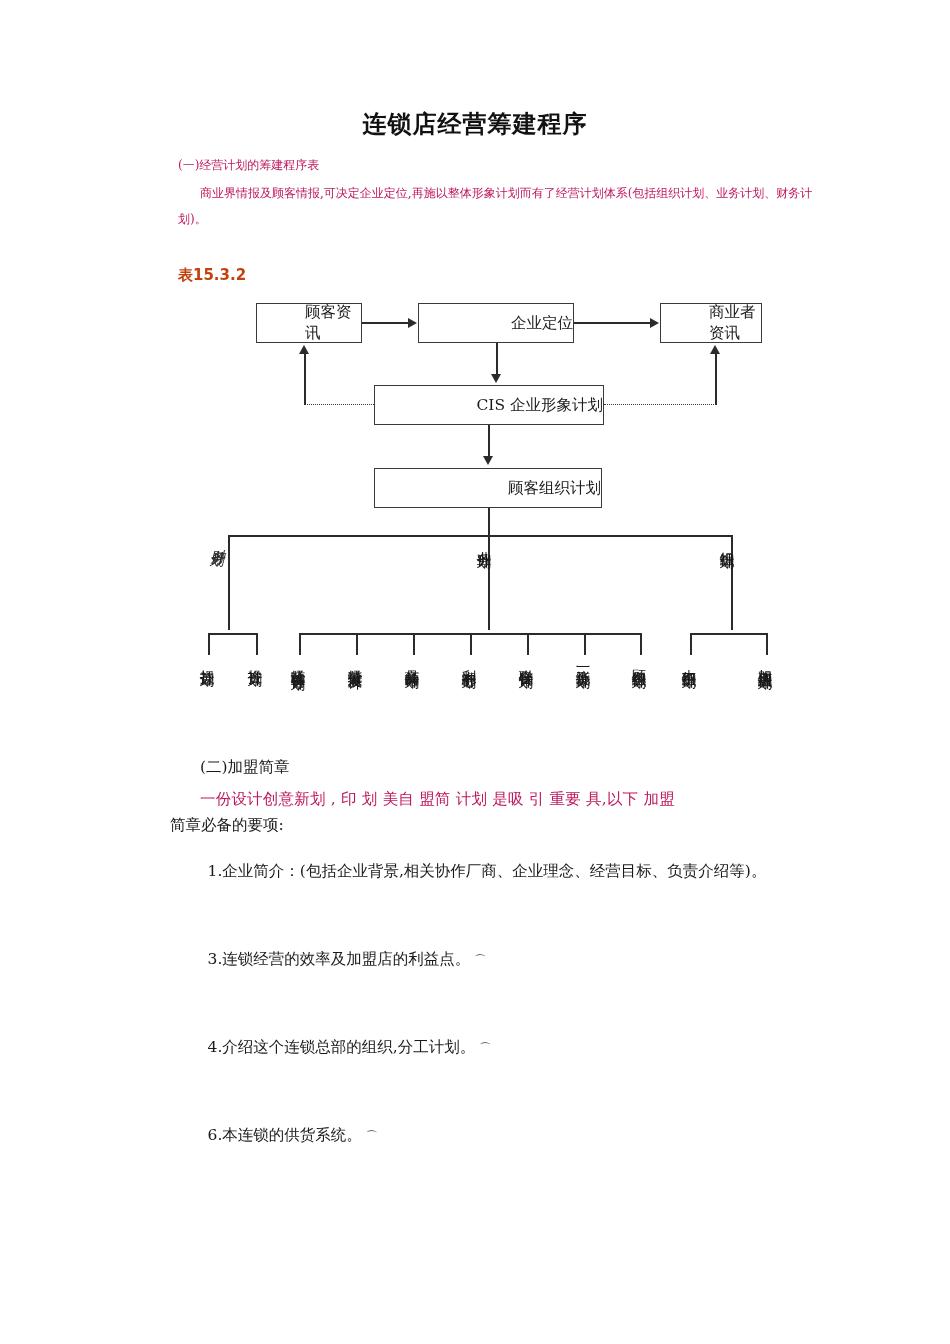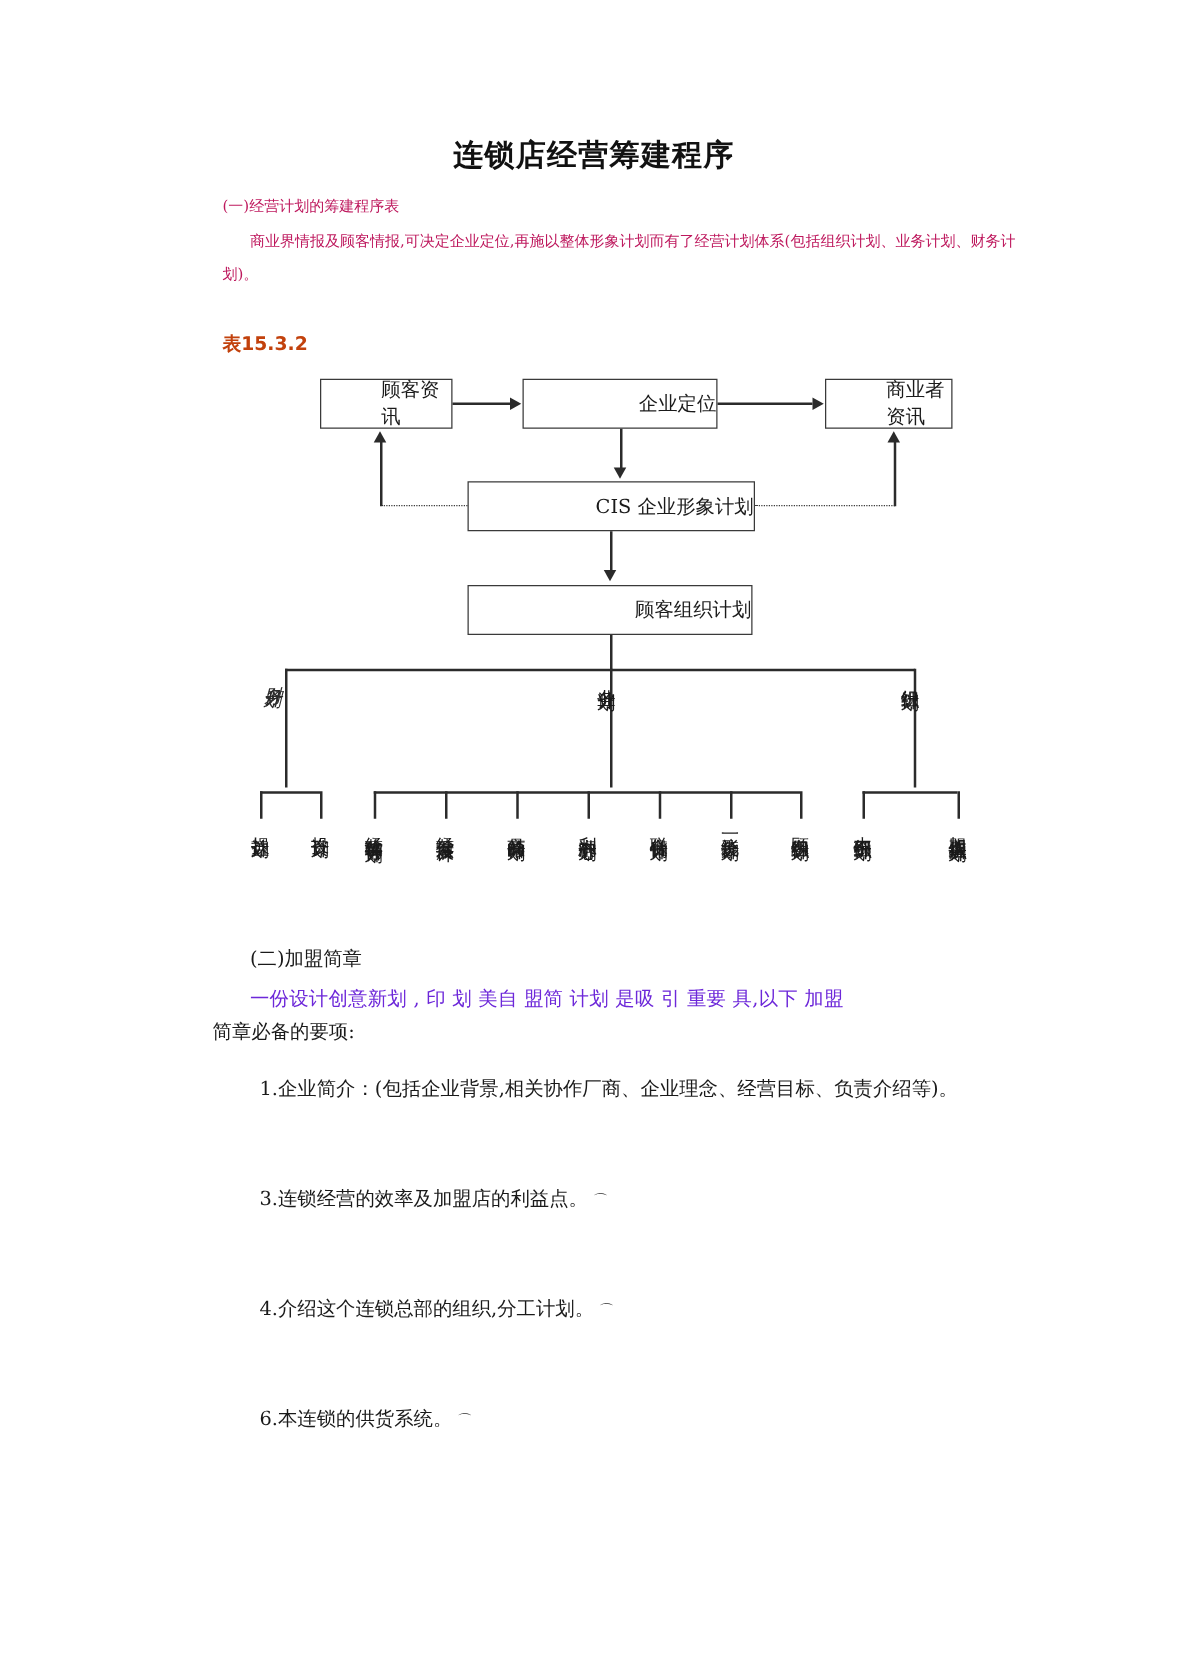--- a/index.html
+++ b/index.html
@@ -153,21 +153,21 @@
     color: #1a1a1a;
     z-index: 5;
     background: transparent;
   }
   .overlap-para {
     position: absolute;
     left: 178px; top: 786px;
     width: 680px;
     font-size: 15.5px;
     line-height: 26px;
-    color: #6d28d9;
+    color: #be185d;
     z-index: 5;
     text-indent: 22px;
     letter-spacing: 0.2px;
   }
   .overlap-para2 {
     position: absolute;
     left: 170px; top: 812px;
     width: 690px;
     font-size: 15.5px;
     line-height: 26px;

